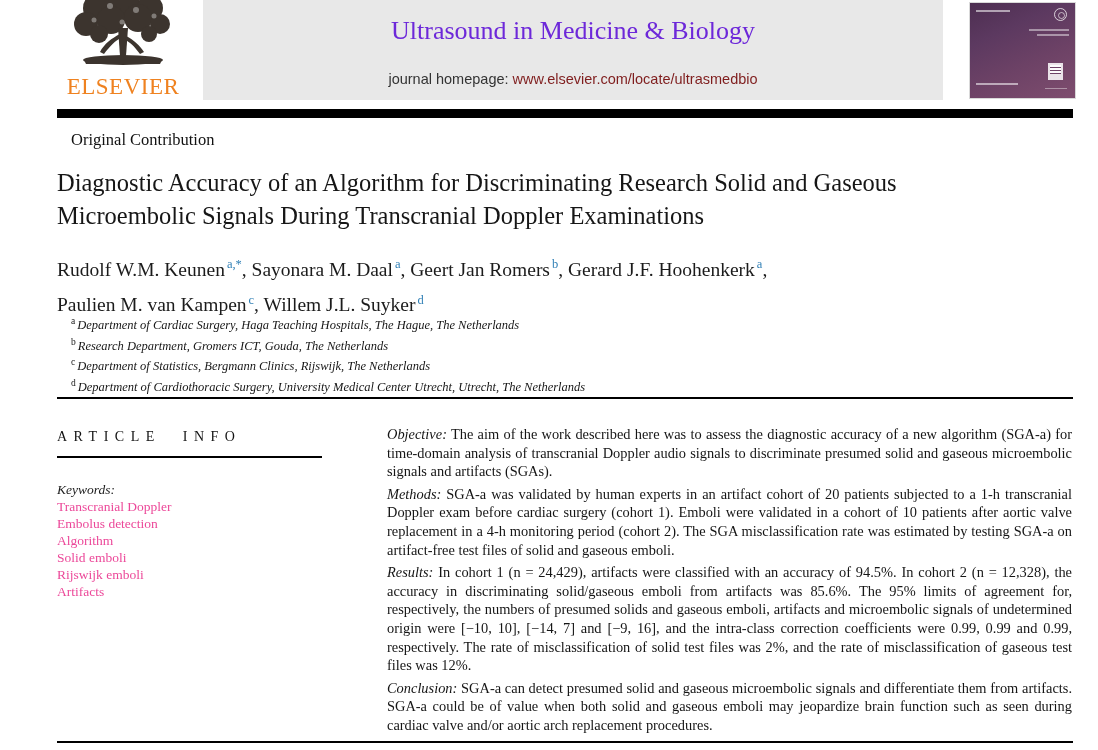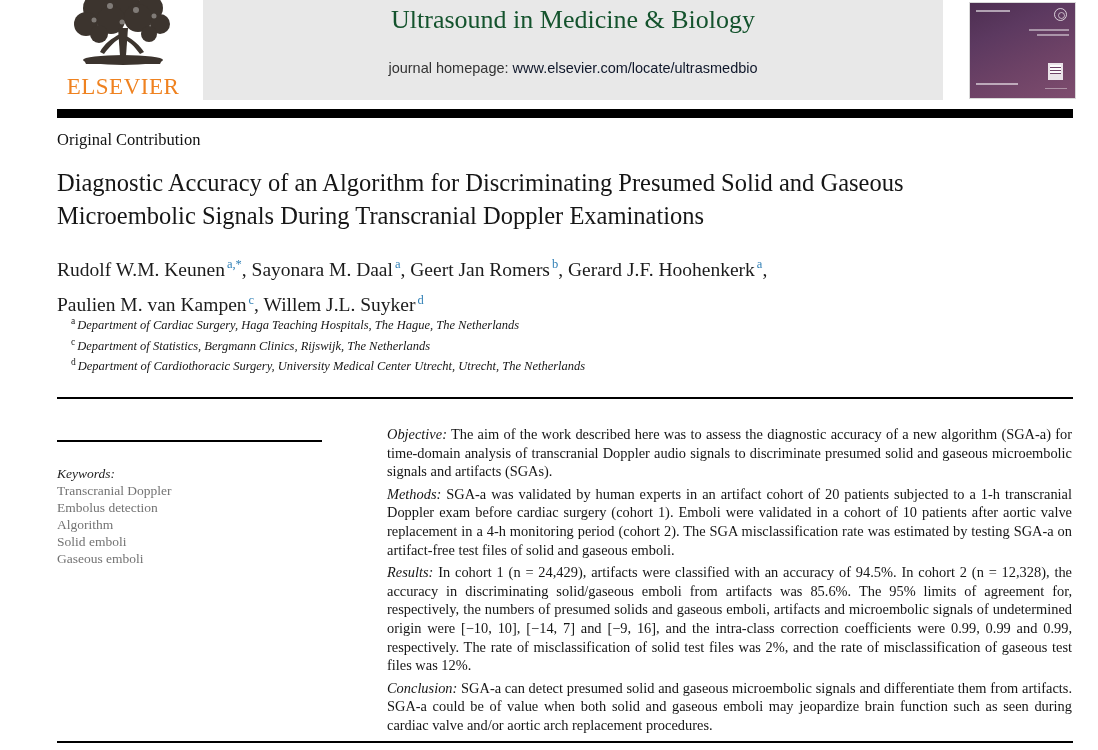--- a/index.html
+++ b/index.html
@@ -16,28 +16,29 @@
   .publisher-name {
     position:absolute; left:0; bottom:1px; width:100%;
     text-align:center; font-size:23px; letter-spacing:0.5px;
     color:#ef8220; font-family:"Liberation Serif", serif;
   }
   .journal-banner {
     position:absolute; left:203px; top:0; width:740px; height:100px;
     background:#e8e8e8; text-align:center;
   }
   .journal-title {
-    padding-top:5px; font-size:26px; line-height:30px; color:#14532d;
+    padding-top:5px; font-size:26px; line-height:30px; color:#6d28d9;
     font-family:"Liberation Serif", serif;
+    margin-top:11px;
   }
   .homepage-line {
     margin-top:25px; font-size:14.5px; color:#333;
     font-family:"Liberation Sans", sans-serif;
   }
-  .homepage-line a { color:#0f172a; text-decoration:none; }
+  .homepage-line a { color:#7f1d1d; text-decoration:none; }
 
   .cover-thumb {
     position:absolute; left:970px; top:3px; width:105px; height:95px;
     background:linear-gradient(155deg,#4d2e51 0%, #5c3960 30%, #6d4266 62%, #7e4d6e 100%);
     box-shadow:0 0 0 1px #d9d9d9;
   }
   .cov-line { position:absolute; background:rgba(255,255,255,0.55); height:2px; }
   .cov-circle {
     position:absolute; right:8px; top:5px; width:13px; height:13px;
     border:1px solid rgba(255,255,255,0.75); border-radius:50%;
@@ -51,21 +52,21 @@
     background:rgba(255,255,255,0.85);
   }
   .cov-emblem::after {
     content:""; position:absolute; left:2px; top:2px; right:2px; height:9px;
     background:repeating-linear-gradient(0deg,#6d4266 0 1px, rgba(255,255,255,0.85) 1px 3px);
   }
 
   .black-bar { position:absolute; left:57px; top:109px; width:1016px; height:9px; background:#000; }
 
   
-  .section-label { position:absolute; left:57px; top:130px; font-size:16.5px; color:#111; }
+  .section-label { position:absolute; left:71px; top:130px; font-size:16.5px; color:#111; }
   .article-title {
     position:absolute; left:57px; top:166px; width:905px;
     font-size:24.5px; line-height:33px; color:#161616;
   }
   .authors {
     position:absolute; left:57px; top:249px; width:960px;
     font-size:19.5px; line-height:30px; color:#1b1b1b;
   }
   .authors sup { color:#2f7fb5; font-size:12.5px; margin-left:2px; }
   .affiliations { position:absolute; left:62px; top:313px; font-size:12.5px; line-height:16.4px;margin-left:9px; }
@@ -76,21 +77,21 @@
   .rule-top { top:397px; }
   .rule-bottom { top:741px; }
 
   
   .article-info { position:absolute; left:57px; top:429px; width:266px; }
   .article-info-heading {
     font-size:14px; letter-spacing:6.5px; word-spacing:12px; color:#111;
   }
   .article-info-rule { margin-top:11px; width:265px; height:1.5px; background:#000; }
   .keywords-label { margin-top:24px; font-style:italic; font-size:13.5px; }
-  .keyword { font-size:13.5px; line-height:17px; color:#737373; }
+  .keyword { font-size:13.5px; line-height:17px; color:#ec4899; }
 
   
   .abstract {
     position:absolute; left:383px; top:421px; width:693px;
     font-size:14.4px; line-height:18.6px; text-align:justify;
     hyphens:auto; -webkit-hyphens:auto; color:#151515;
   }
   .abstract p { margin:4px; }
   .abstract .abs-label { font-style:italic; }
 </style>
@@ -145,48 +146,51 @@
     <div class="cov-emblem"></div>
     <div class="cov-line" style="right:8px; bottom:9px; width:22px; height:1.5px; background:rgba(255,255,255,0.4);"></div>
   </div>
 
 </div>
 
 <div class="black-bar"></div>
 
 <div class="section-label">Original Contribution</div>
 
-<h1 class="article-title" style="margin:0; font-weight:normal;">Diagnostic Accuracy of an Algorithm for Discriminating Presumed Solid and Gaseous Microembolic Signals During Transcranial Doppler Examinations</h1>
+<h1 class="article-title" style="margin:0; font-weight:normal;">Diagnostic Accuracy of an Algorithm for Discriminating Research Solid and Gaseous Microembolic Signals During Transcranial Doppler Examinations</h1>
 
 <div class="authors">
   <span><span>Rudolf W.M. Keunen</span><sup>a,*</sup><span>, </span></span>
   <span><span>Sayonara M. Daal</span><sup>a</sup><span>, </span></span>
   <span><span>Geert Jan Romers</span><sup>b</sup><span>, </span></span>
   <span><span>Gerard J.F. Hoohenkerk</span><sup>a</sup><span>,</span></span>
   <br>
   <span><span>Paulien M. van Kampen</span><sup>c</sup><span>, </span></span>
   <span><span>Willem J.L. Suyker</span><sup>d</sup><span></span></span>
 </div>
 
 <div class="affiliations">
   <div class="affil"><sup>a</sup><span>Department of Cardiac Surgery, Haga Teaching Hospitals, The Hague, The Netherlands</span></div>
+  <div class="affil"><sup>b</sup><span>Research Department, Gromers ICT, Gouda, The Netherlands</span></div>
   <div class="affil"><sup>c</sup><span>Department of Statistics, Bergmann Clinics, Rijswijk, The Netherlands</span></div>
   <div class="affil"><sup>d</sup><span>Department of Cardiothoracic Surgery, University Medical Center Utrecht, Utrecht, The Netherlands</span></div>
 </div>
 
 <div class="rule rule-top"></div>
 
 <div class="article-info">
+  <div class="article-info-heading">ARTICLE INFO</div>
   <div class="article-info-rule"></div>
   <div class="keywords-label">Keywords:</div>
   <div class="keyword">Transcranial Doppler</div>
   <div class="keyword">Embolus detection</div>
   <div class="keyword">Algorithm</div>
   <div class="keyword">Solid emboli</div>
-  <div class="keyword">Gaseous emboli</div>
+  <div class="keyword">Rijswijk emboli</div>
+  <div class="keyword">Artifacts</div>
 </div>
 
 <div class="abstract">
   <p><i class="abs-label">Objective:</i><span> The aim of the work described here was to assess the diagnostic accuracy of a new algorithm (SGA-a) for time-domain analysis of transcranial Doppler audio signals to discriminate presumed solid and gaseous microembolic signals and artifacts (SGAs).</span></p>
   <p><i class="abs-label">Methods:</i><span> SGA-a was validated by human experts in an artifact cohort of 20 patients subjected to a 1-h transcranial Doppler exam before cardiac surgery (cohort 1). Emboli were validated in a cohort of 10 patients after aortic valve replacement in a 4-h monitoring period (cohort 2). The SGA misclassification rate was estimated by testing SGA-a on artifact-free test files of solid and gaseous emboli.</span></p>
   <p><i class="abs-label">Results:</i><span> In cohort 1 (n = 24,429), artifacts were classified with an accuracy of 94.5%. In cohort 2 (n = 12,328), the accuracy in discriminating solid/gaseous emboli from artifacts was 85.6%. The 95% limits of agreement for, respectively, the numbers of presumed solids and gaseous emboli, artifacts and microembolic signals of undetermined origin were [−10, 10], [−14, 7] and [−9, 16], and the intra-class correction coefficients were 0.99, 0.99 and 0.99, respectively. The rate of misclassification of solid test files was 2%, and the rate of misclassification of gaseous test files was 12%.</span></p>
   <p><i class="abs-label">Conclusion:</i><span> SGA-a can detect presumed solid and gaseous microembolic signals and differentiate them from artifacts. SGA-a could be of value when both solid and gaseous emboli may jeopardize brain function such as seen during cardiac valve and/or aortic arch replacement procedures.</span></p>
 </div>
 
 <div class="rule rule-bottom"></div>

